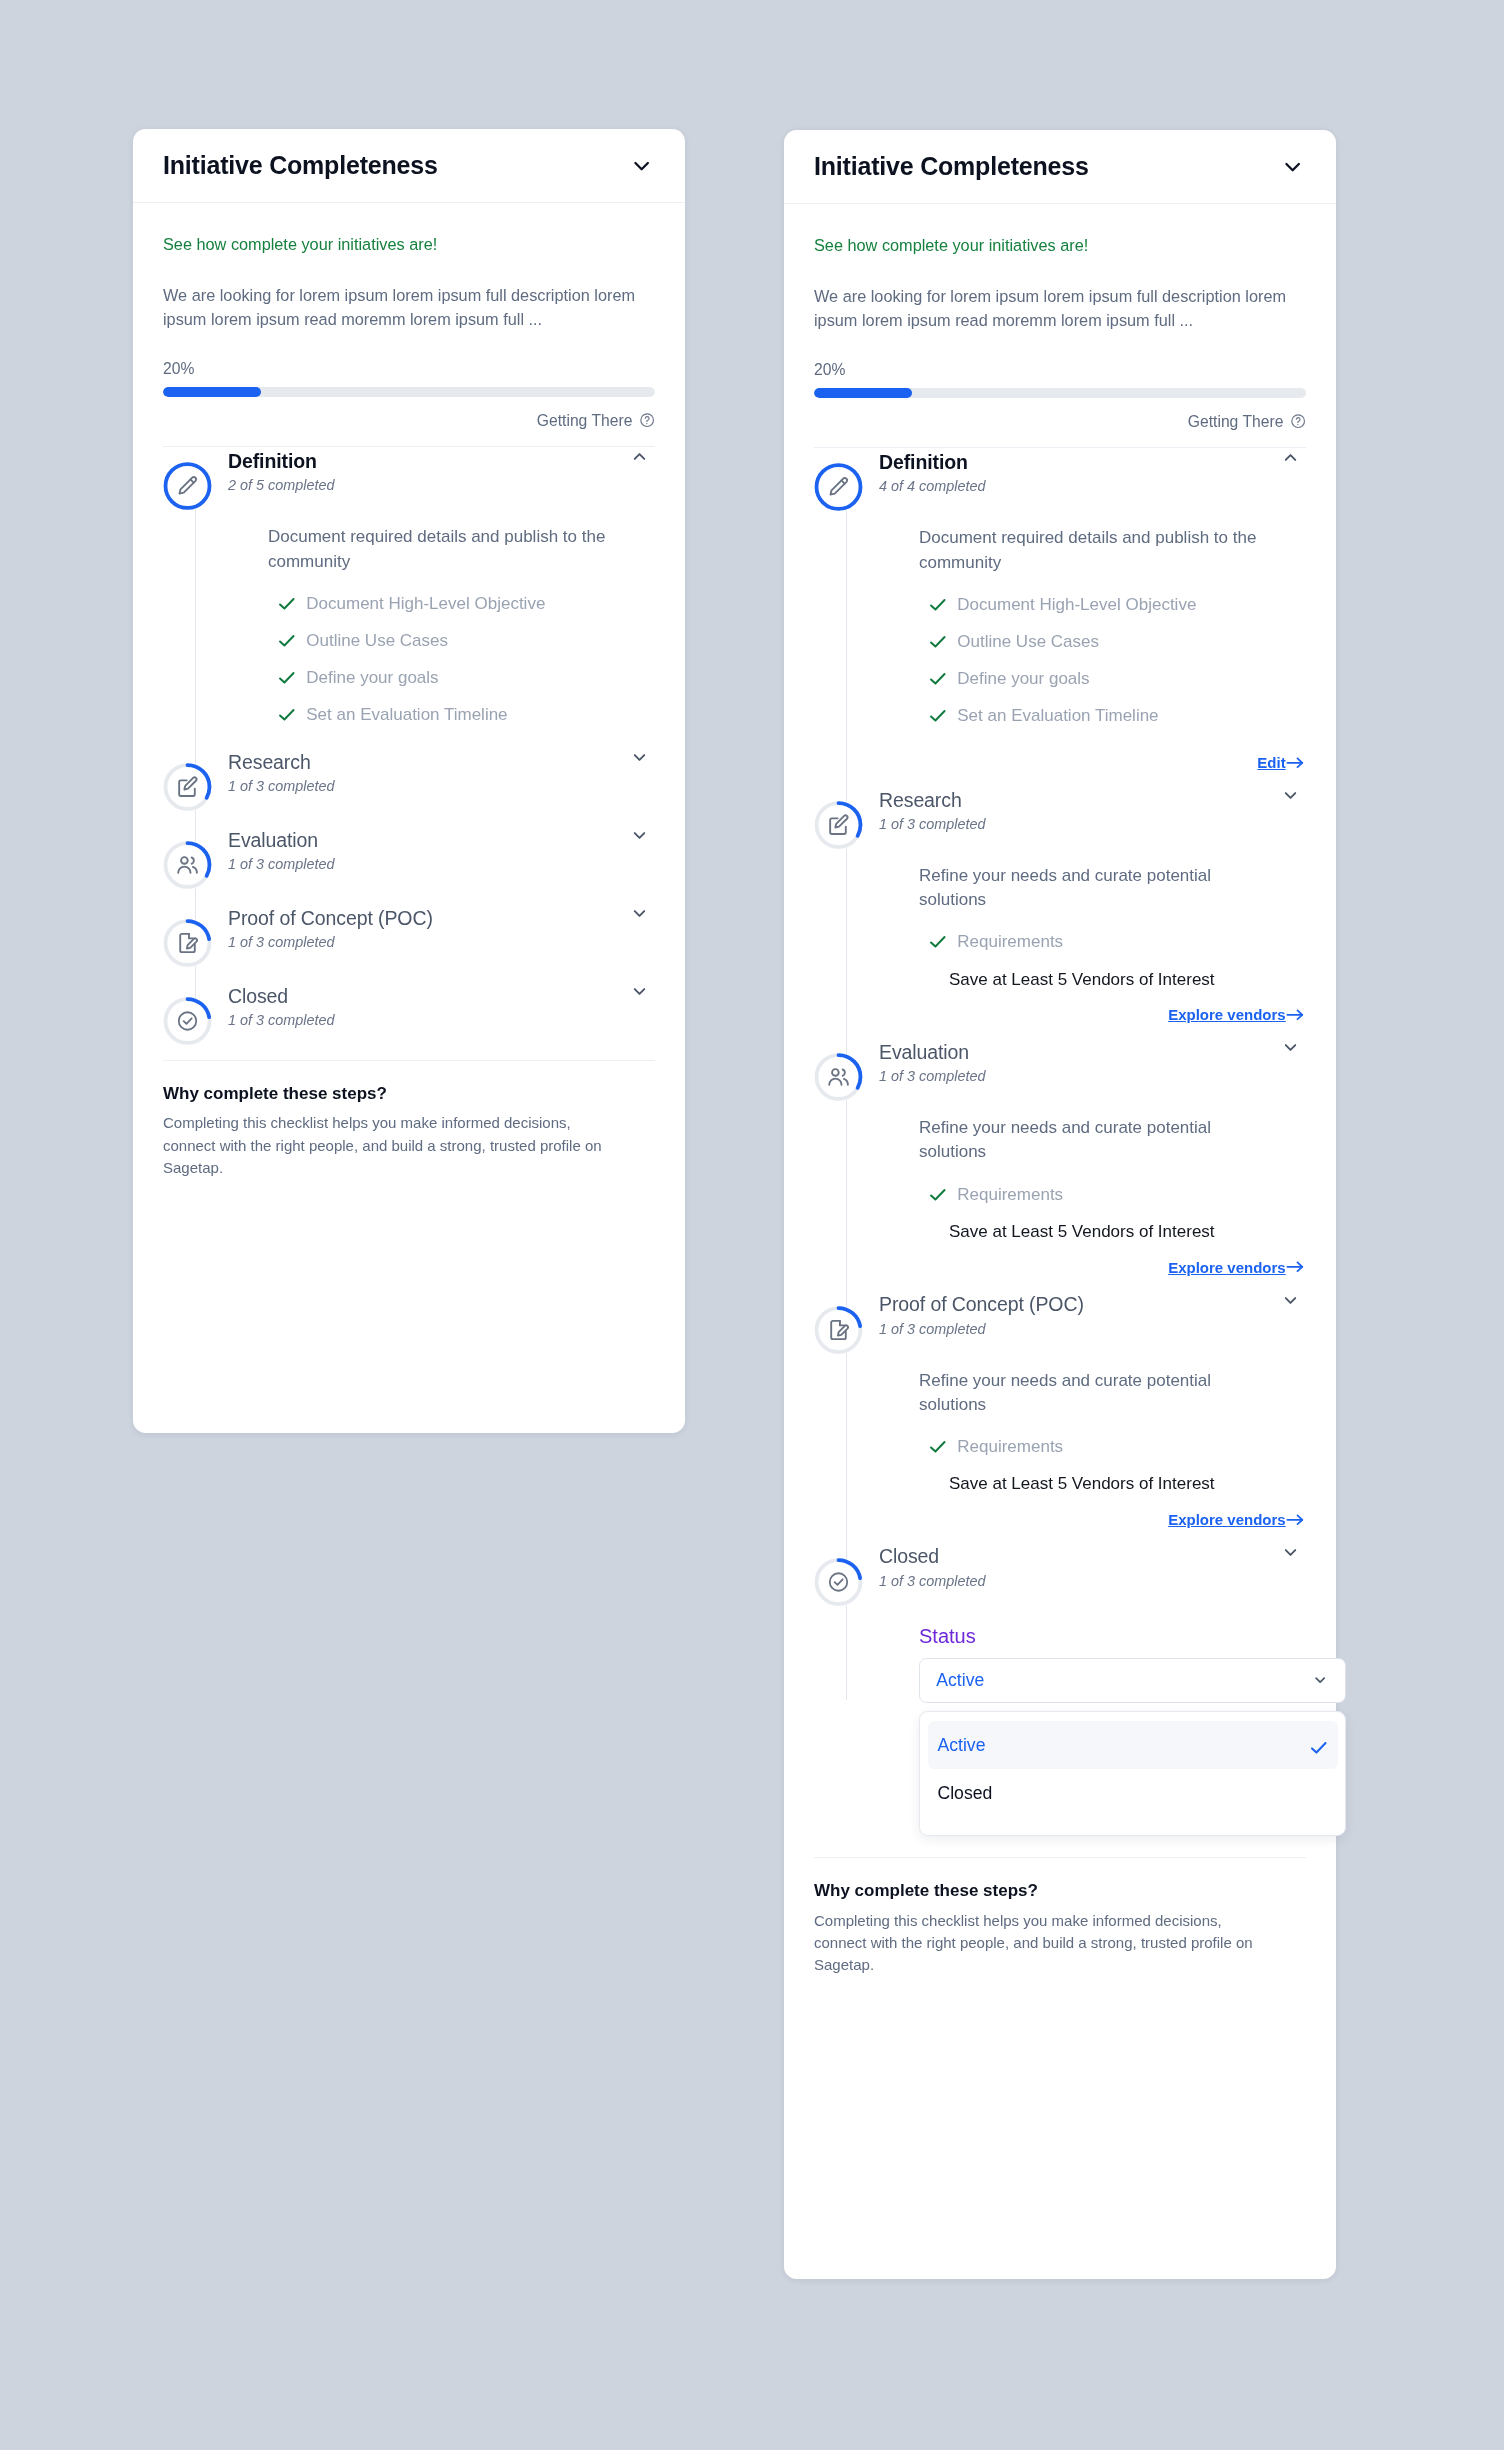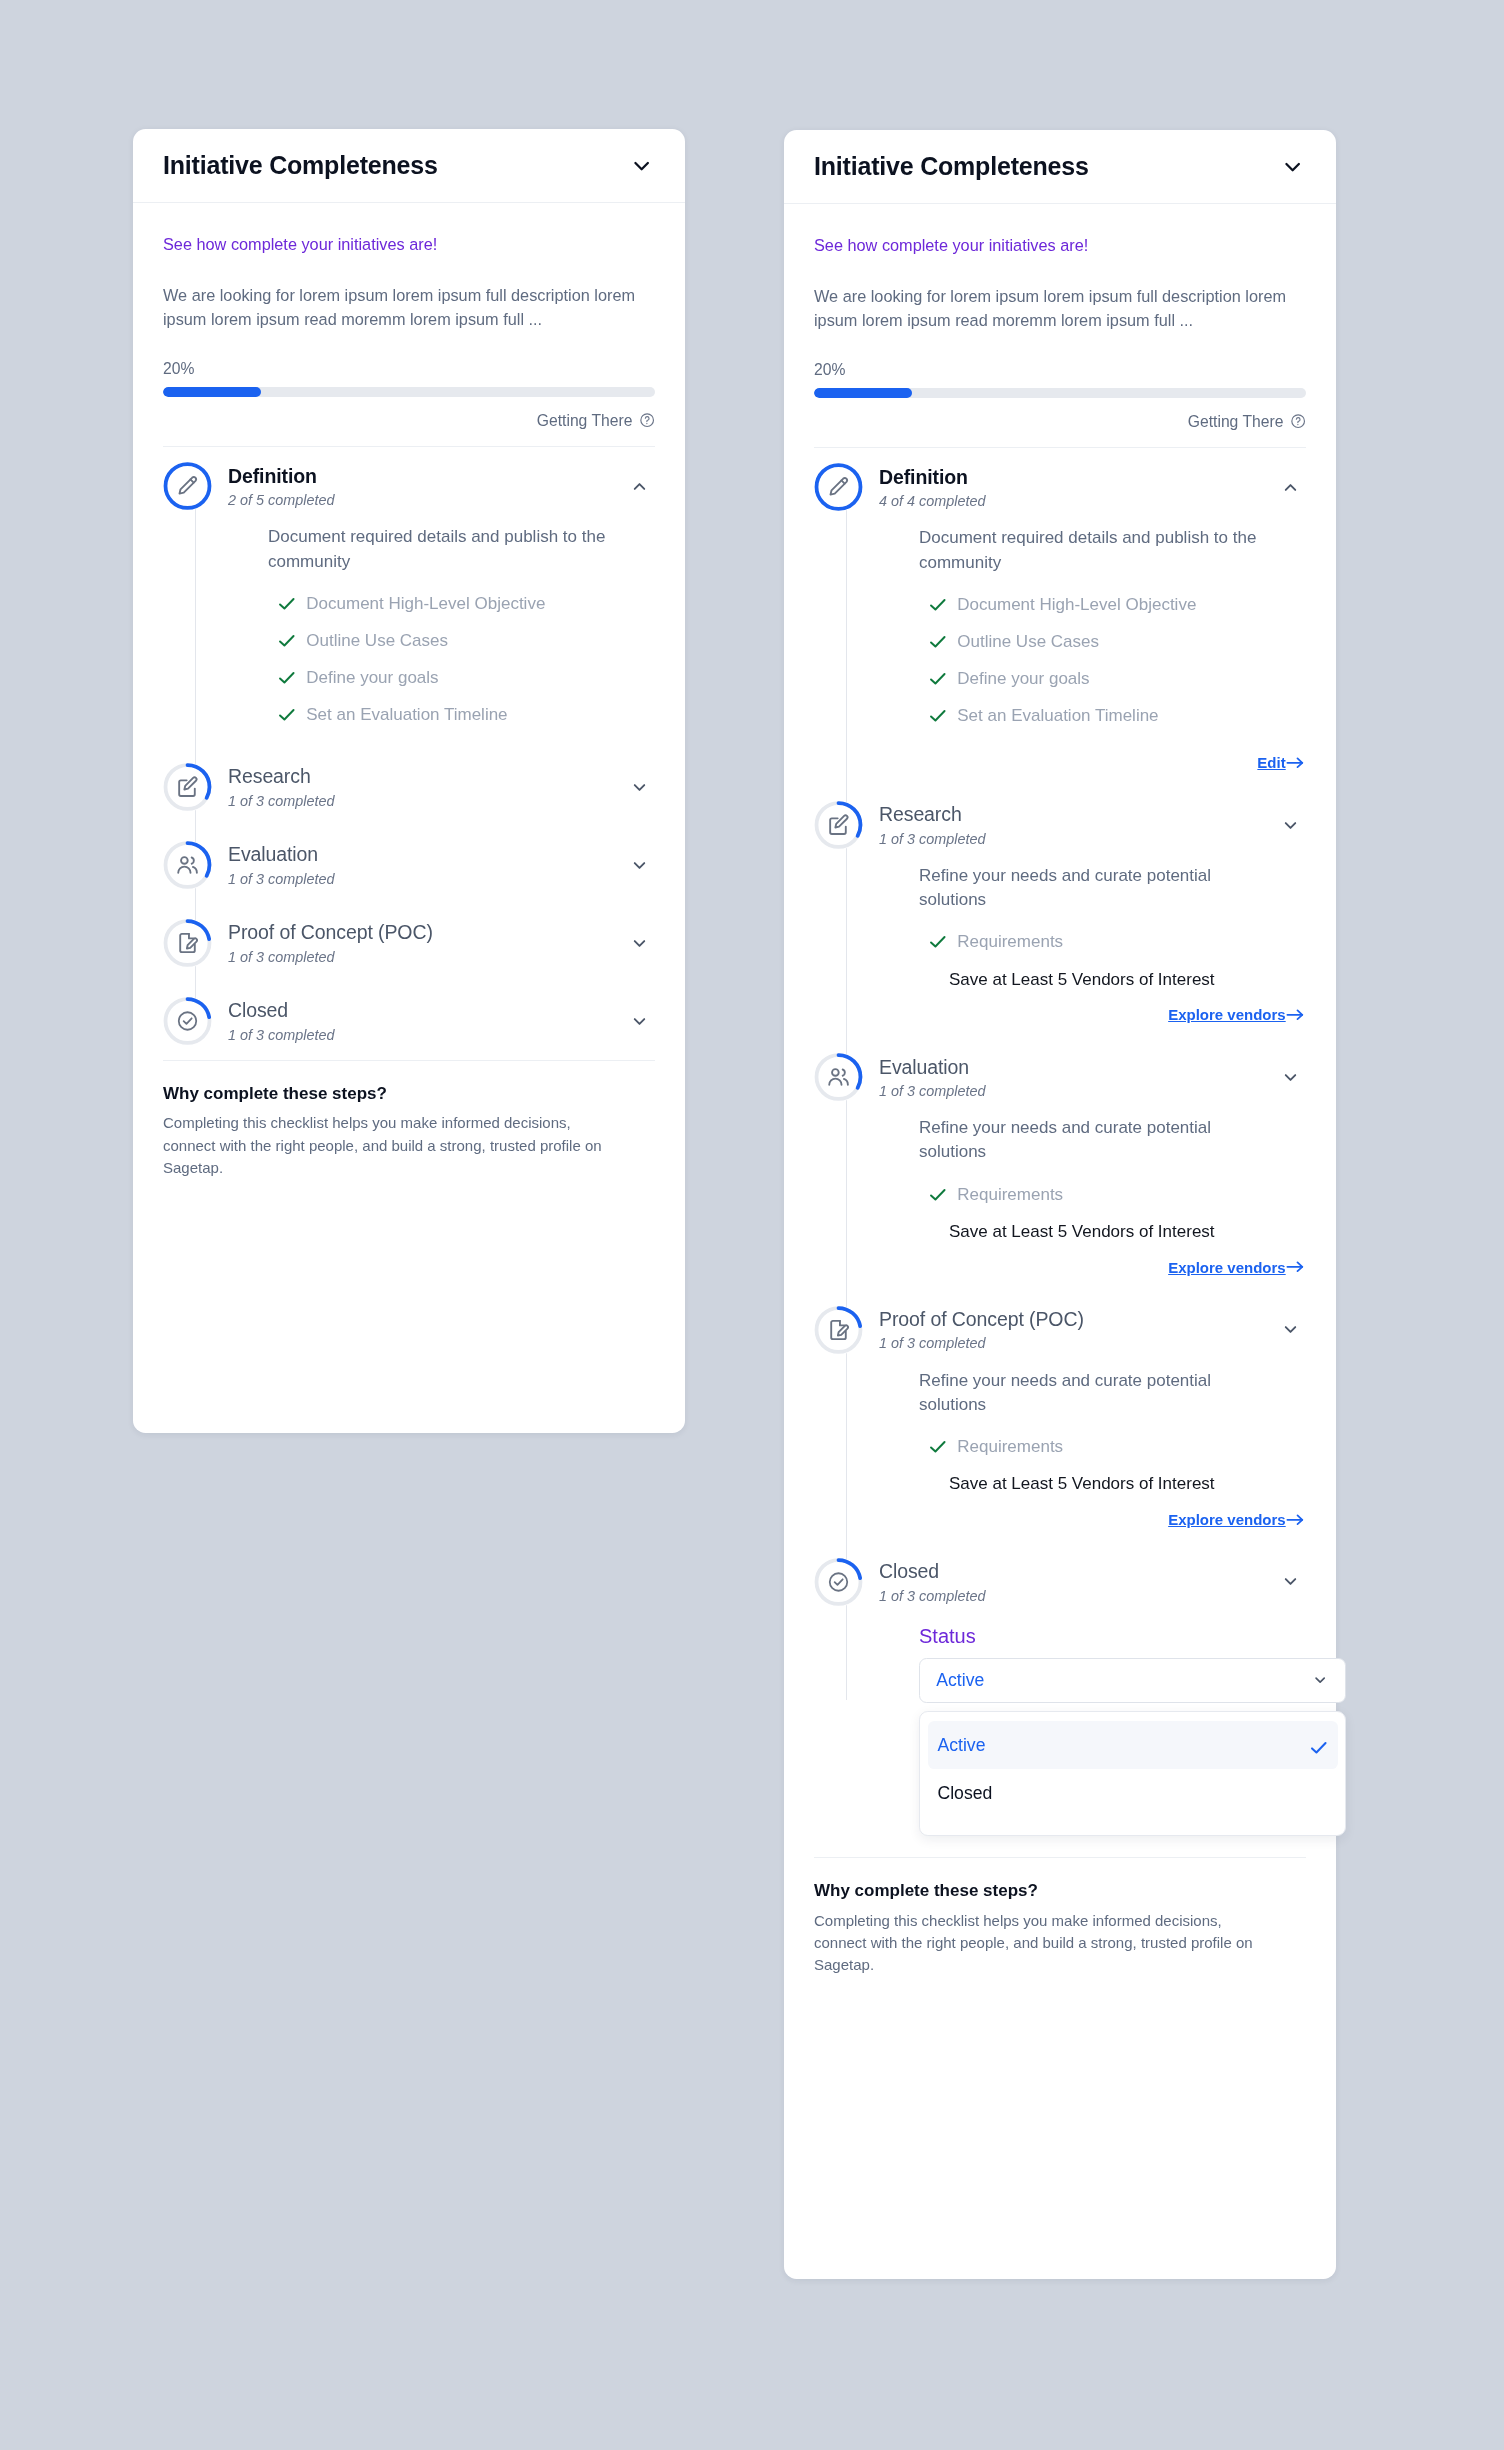--- a/index.html
+++ b/index.html
@@ -41,21 +41,21 @@
     color: #0c1220;
     letter-spacing: -0.2px;
   }
   .chev-head { width: 21.3px; height: 21.3px; flex: 0 0 auto; }
   .chev-head svg { display: block; }
 
   .card-body { padding: 31px 30px 0 30px; }
 
   .lede {
     font-size: 16.3px;
-    color: #6d28d9;
+    color: #15803d;
     line-height: 1.3;
     margin-bottom: 28px;
   }
   .desc {
     font-size: 16.3px;
     color: #5f6b80;
     line-height: 1.48;
     margin-bottom: 29px;
   }
 
@@ -100,21 +100,20 @@
     bottom: 0;
     width: 1.3px;
     background: #e3e6ec;
   }
   .stage.last .rail { bottom: 50%; }
   .stage.first .rail { top: 39px; }
 
   .stage-head {
     position: relative;
     display: flex;
-    align-items: center;
     justify-content: space-between;
     min-height: 78px;
     padding-right: 3.8px;
   }
   .ring {
     position: absolute;
     left: -65px;
     top: 50%;
     transform: translateY(-50%);
     width: 49px;

